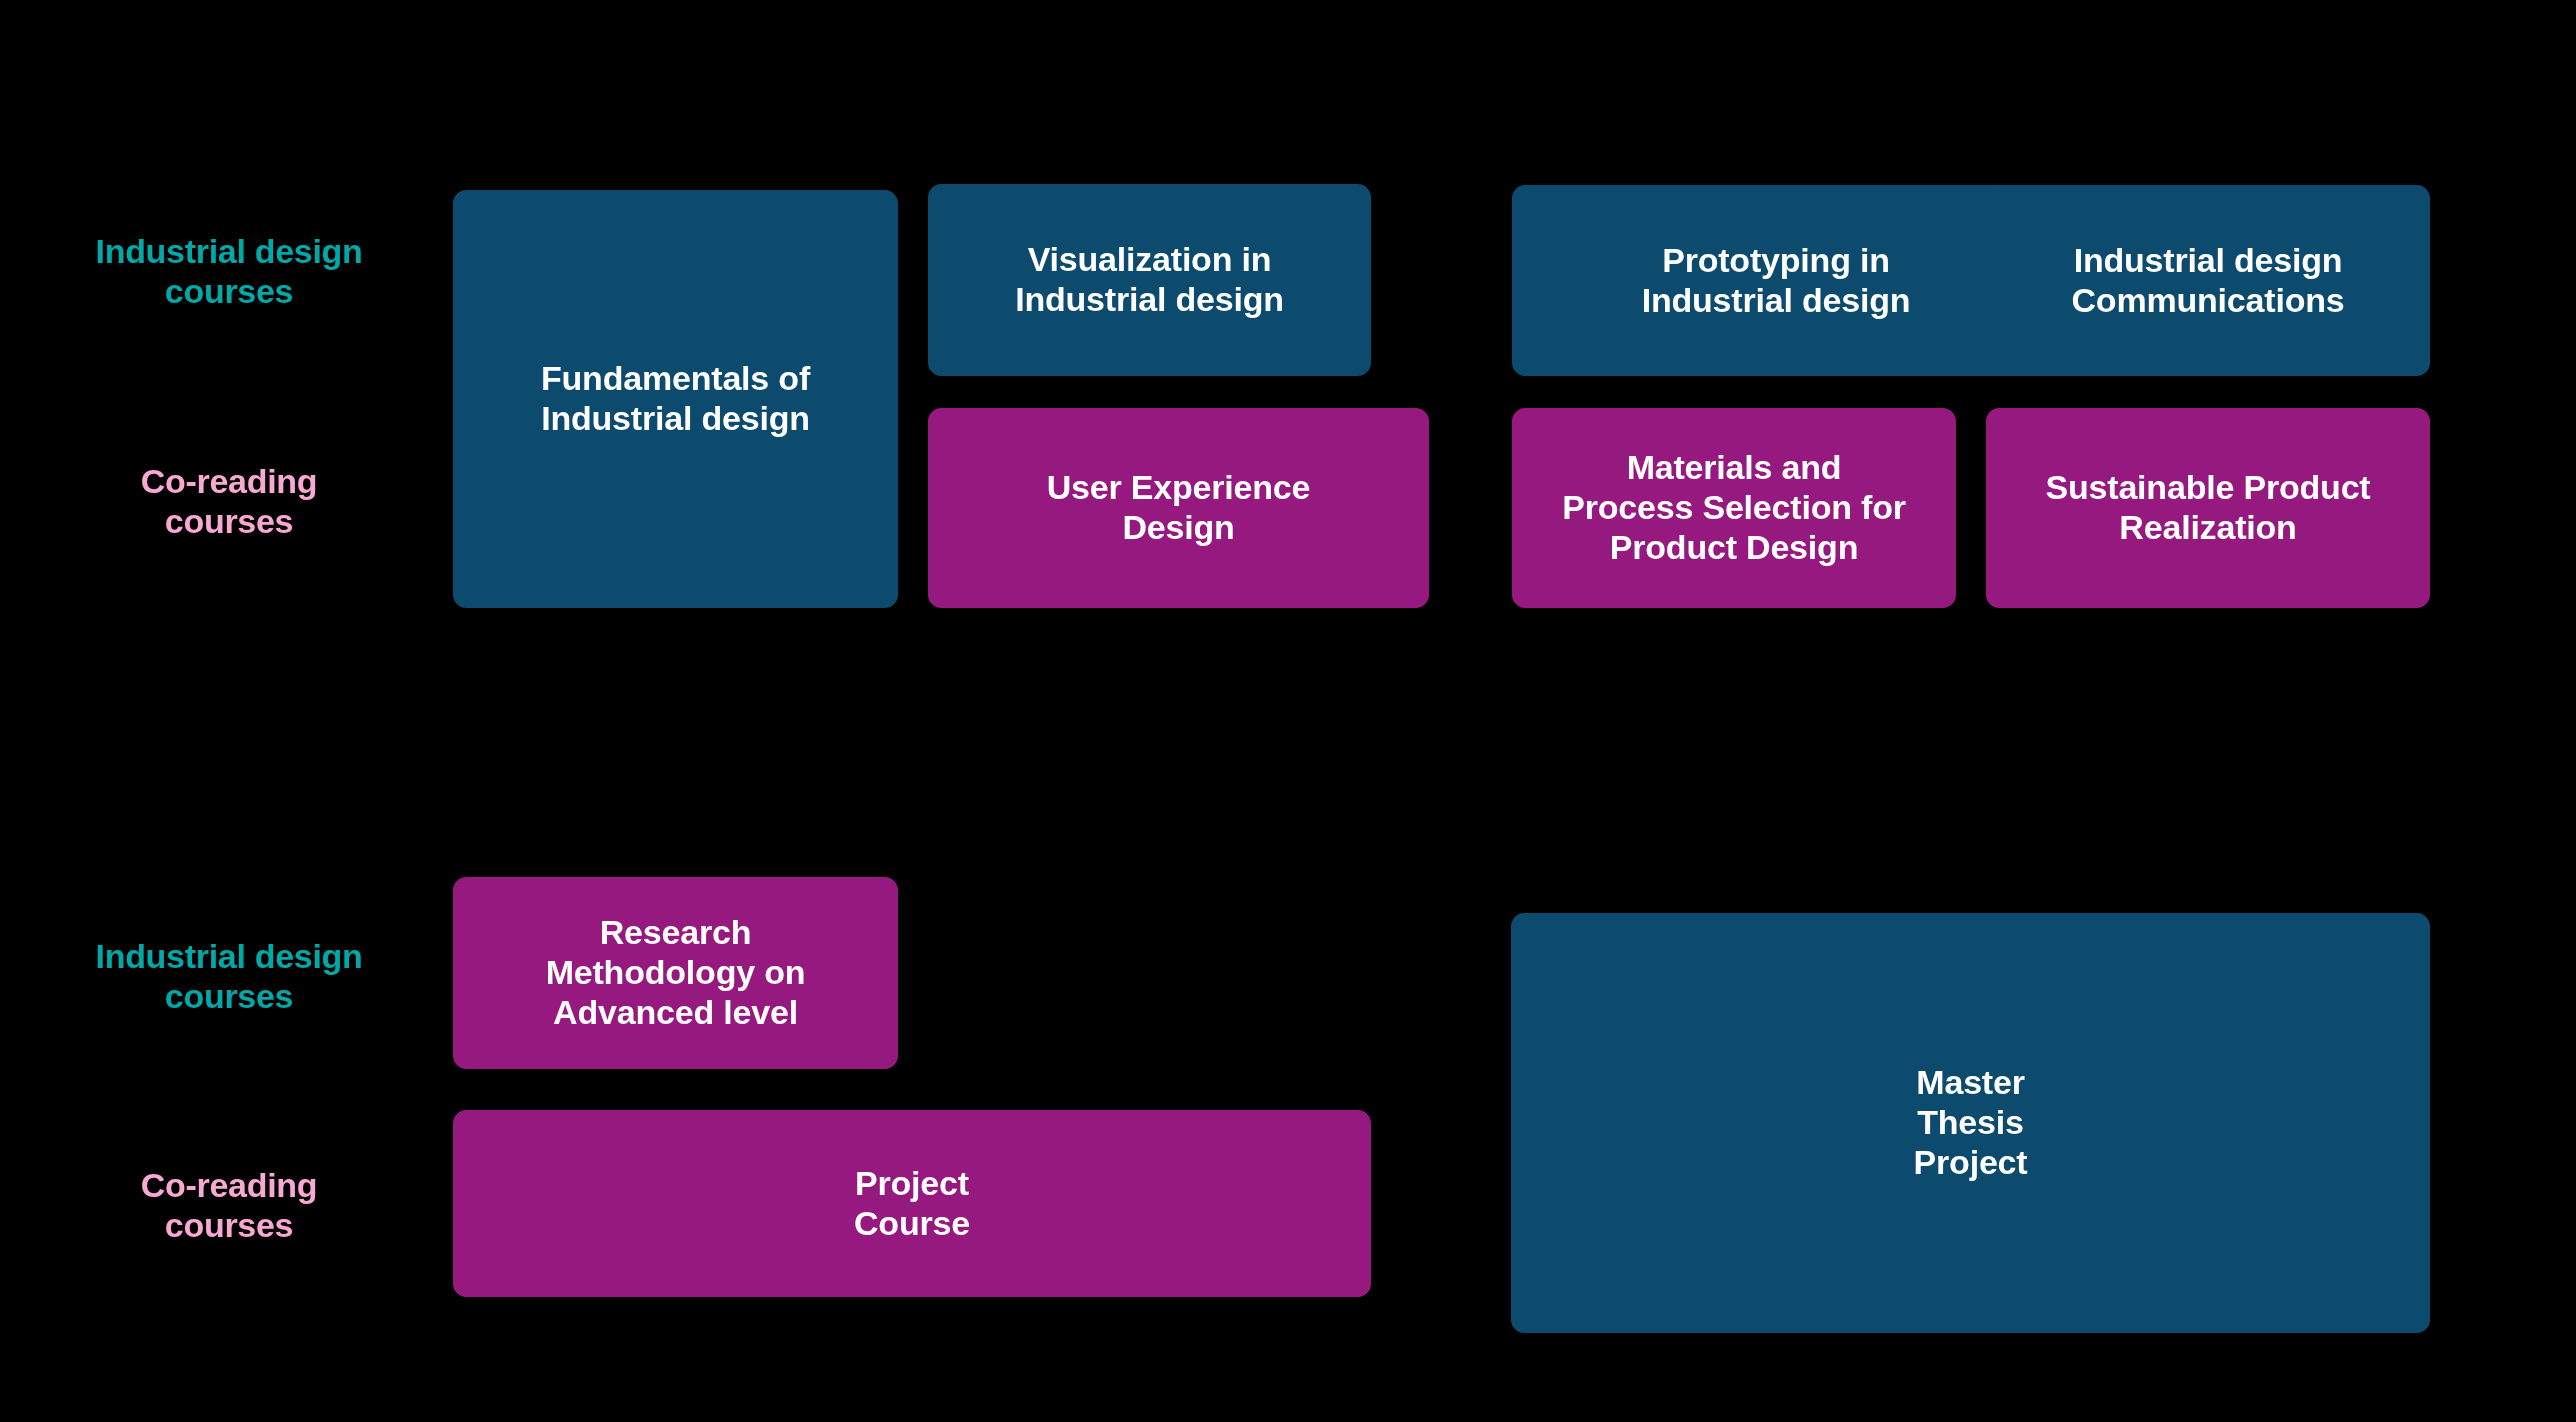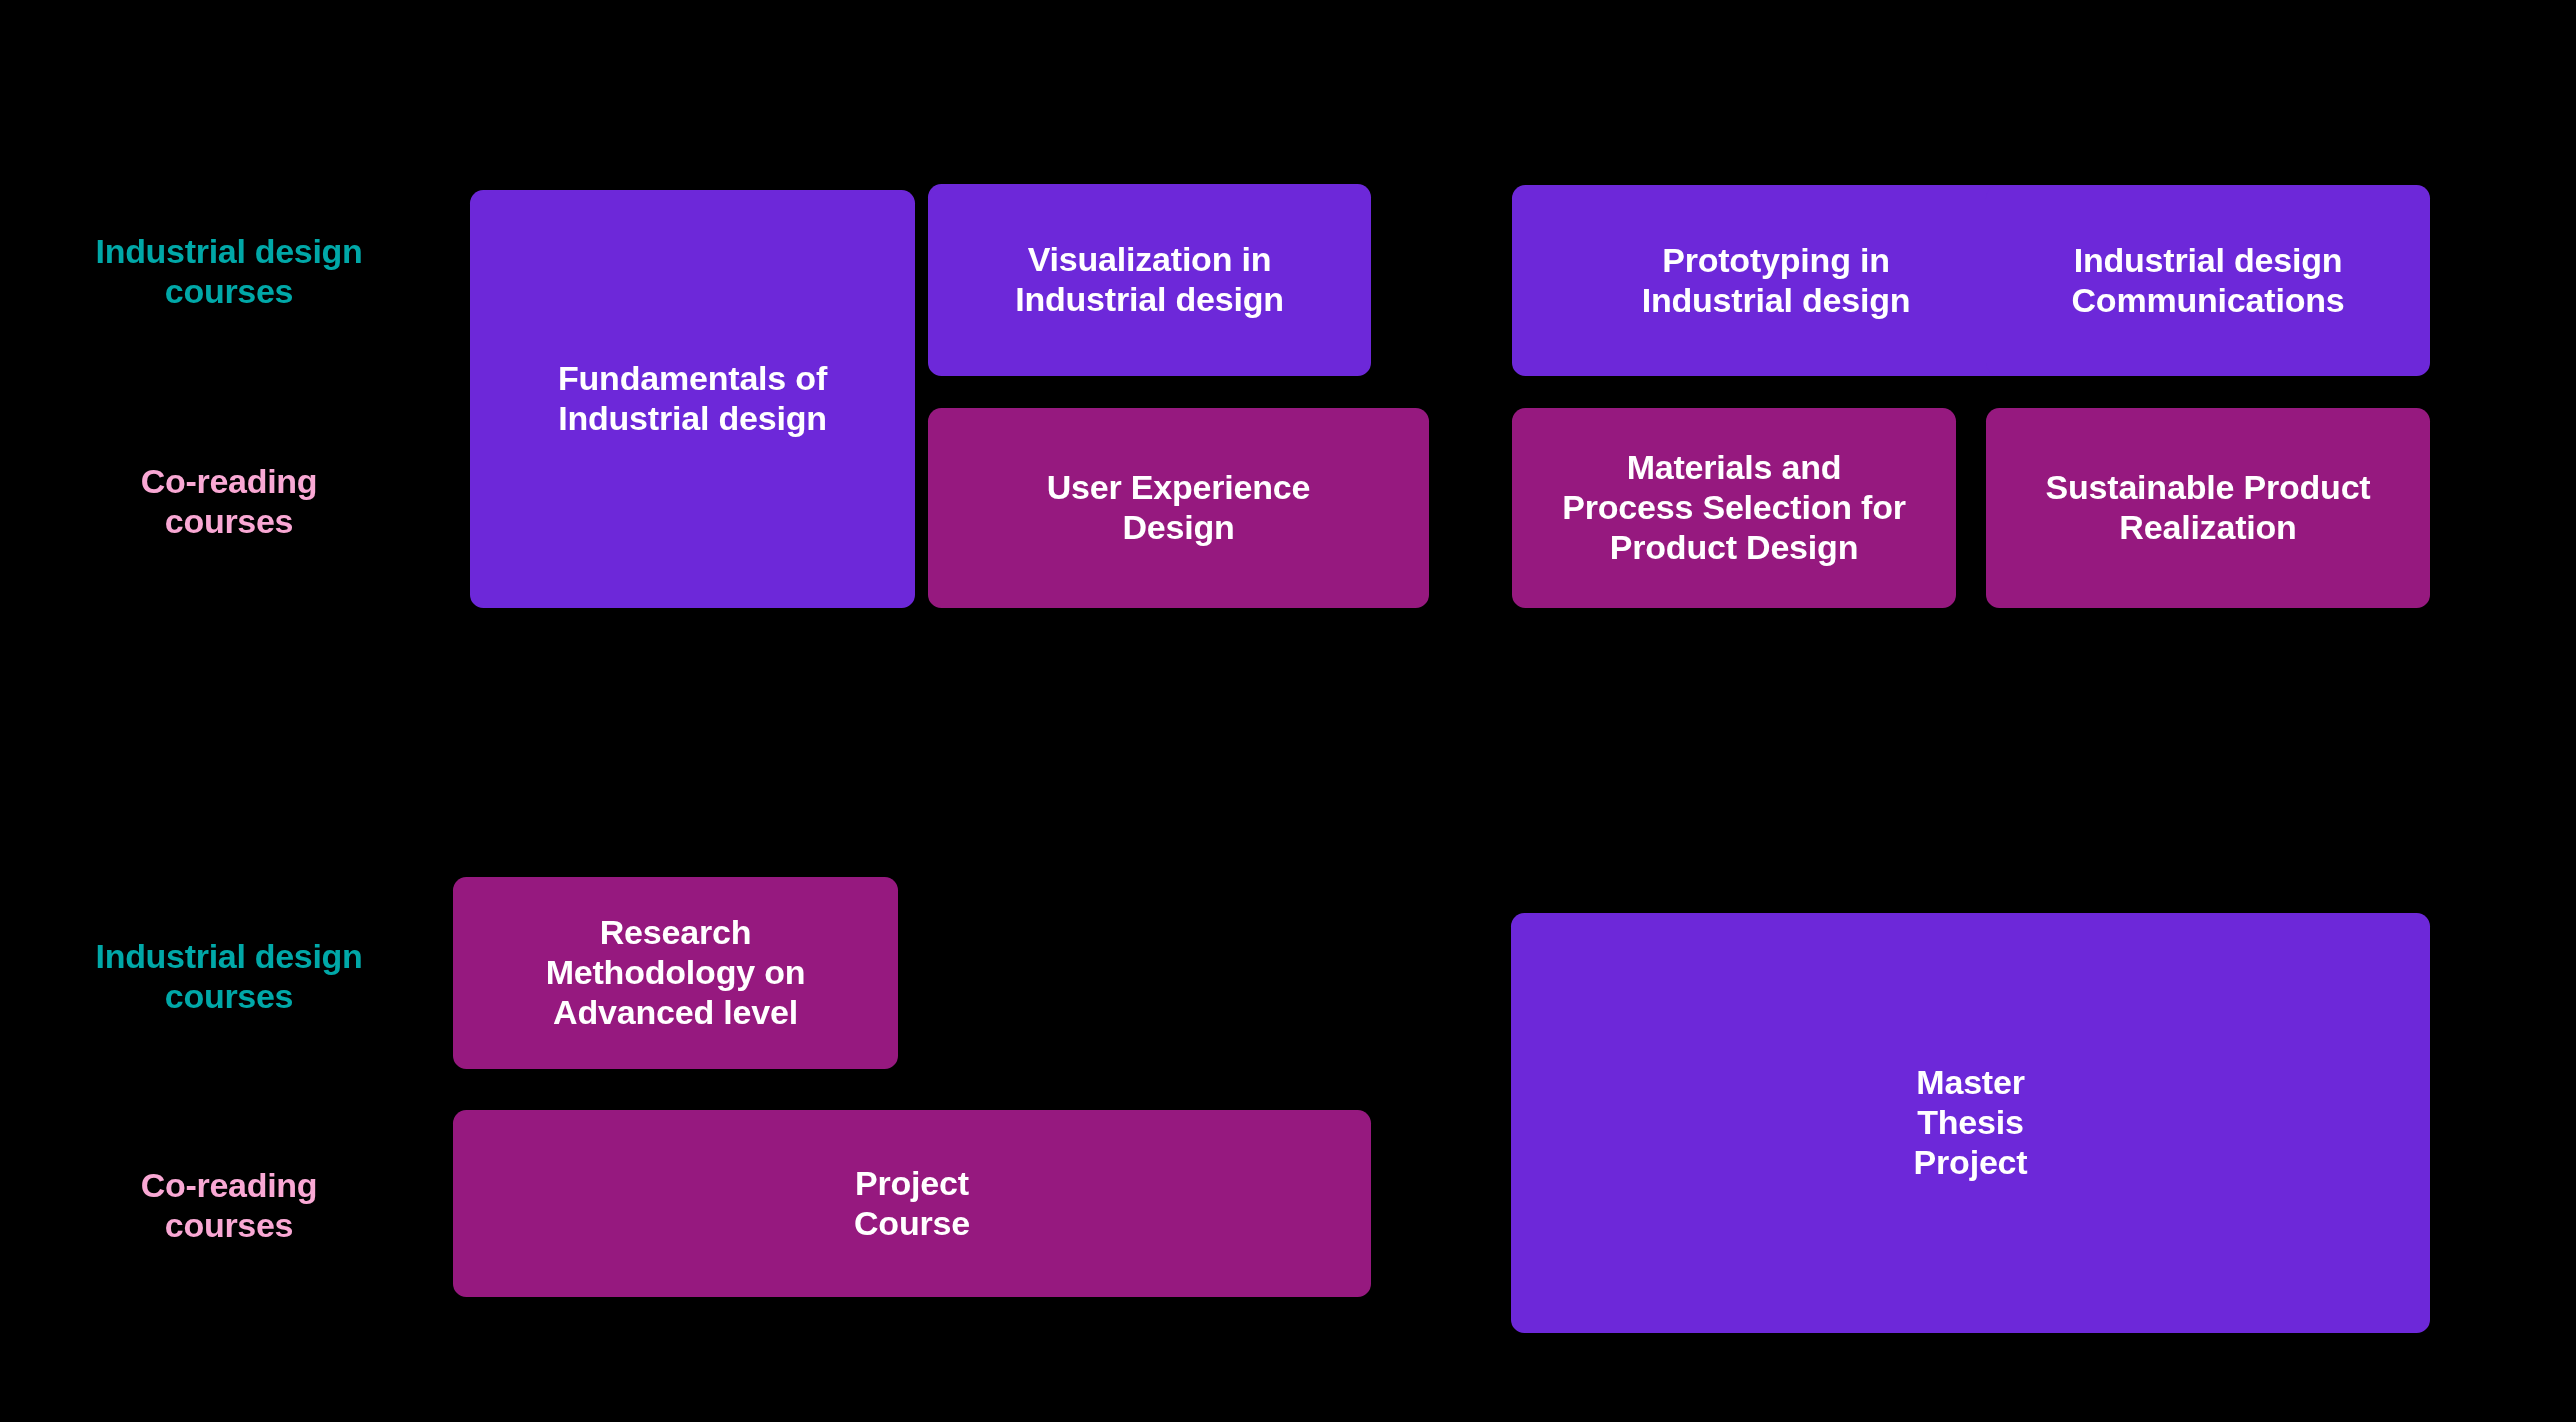--- a/index.html
+++ b/index.html
@@ -50,21 +50,21 @@
   }
   .course-box .course-title {
     color: #ffffff;
     font-weight: bold;
     font-size: 34px;
     line-height: 1.17;
     text-align: center;
     white-space: pre-line;
     letter-spacing: -0.2px;
   }
-  .fill-teal    { background: #6d28d9; }
+  .fill-teal    { background: #0c4a6e; }
   .fill-magenta { background: #96197F; }
 
   
   .course-box.align-mid-low .course-title { margin-top: 0; }
 </style>
 </head>
 <body>
 
 <div id="diagram">
 
@@ -73,21 +73,21 @@
 
   <div class="row-label magenta" style="top:461px;">Co-reading
 courses</div>
 
   <div class="row-label teal" style="top:936px;">Industrial design
 courses</div>
 
   <div class="row-label magenta" style="top:1165px;">Co-reading
 courses</div>
 
-  <div class="course-box fill-teal align-mid-low" style="left:453px; top:190px; width:445px; height:418px;margin-left:17px;">
+  <div class="course-box fill-teal align-mid-low" style="left:453px; top:190px; width:445px; height:418px;">
     <span class="course-title">Fundamentals of
 Industrial design</span>
   </div>
 
   <div class="course-box fill-teal" style="left:928px; top:184px; width:443px; height:192px;">
     <span class="course-title">Visualization in
 Industrial design</span>
   </div>
 
   <div class="course-box fill-magenta" style="left:928px; top:408px; width:501px; height:200px;justify-content:center;">

